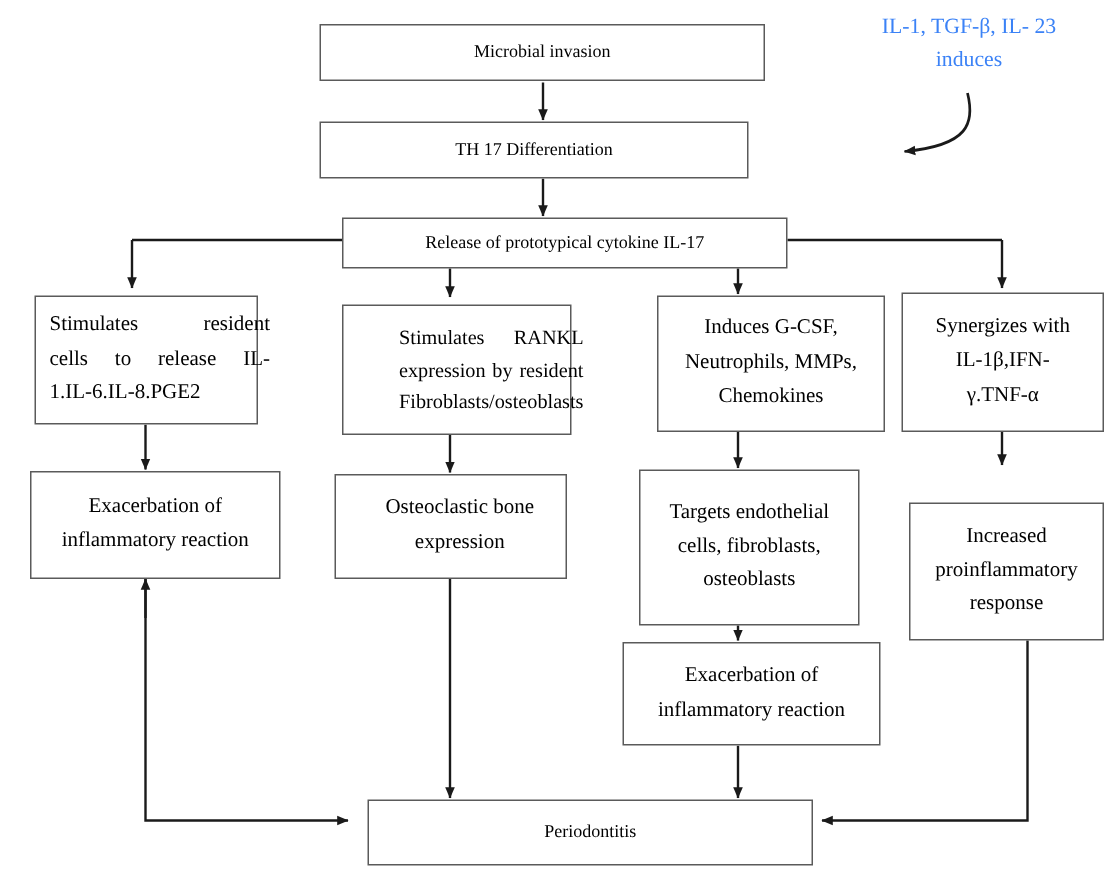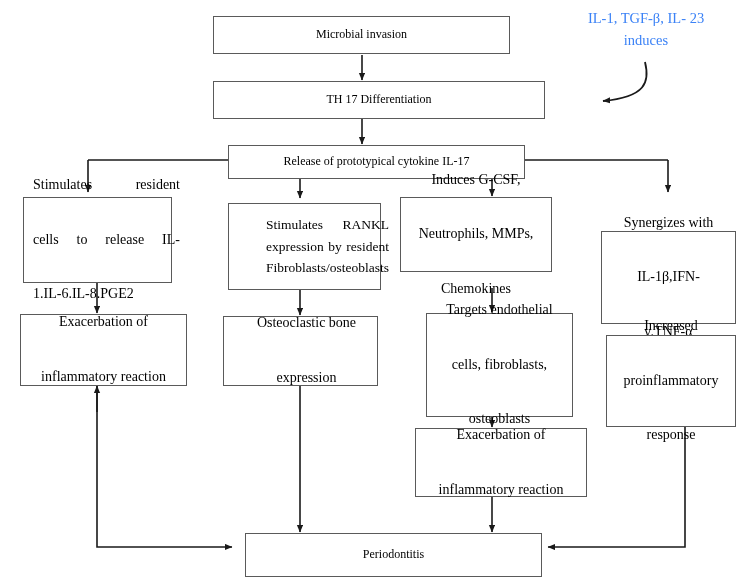--- a/index.html
+++ b/index.html
@@ -35,21 +35,21 @@
   }
   .node .ln {
     display: block;
     width: 100%;
     white-space: nowrap;
   }
   .center .ln { text-align: center; }
   .justify .ln { text-align: justify; text-align-last: justify; padding: 0 9px; white-space: normal; }
   .justify .ln.last { text-align: left; text-align-last: left; }
   .f15 { font-size: 12px; }
-  .f14 { font-size: 14px; gap: 32px; }
+  .f14 { font-size: 14px; }
   .f13p5 { font-size: 13.5px; }
   .annot {
     position: absolute;
     font-family: "Liberation Serif", "DejaVu Serif", serif;
     font-size: 14.5px;
     color: #3b82f6;
     text-align: center;
     line-height: 1.5;
   }
 </style>
@@ -101,47 +101,47 @@
       <line x1="668" y1="288" x2="668" y2="310" marker-end="url(#arrow)"></line>
 
       <path d="M685,403 L685,547 L548,547" marker-end="url(#arrow)"></path>
     </g>
   </svg>
 
   <div class="node center f15" style="left:213px; top:16px; width:297px; height:38px;">
     <span class="ln">Microbial invasion</span>
   </div>
 
-  <div class="node center f15" style="left:213px; top:81px; width:332px; height:38px;">
+  <div class="node center f15" style="left:213px; top:81px; width:286px; height:38px;">
     <span class="ln">TH 17 Differentiation</span>
   </div>
 
   <div class="node center f15" style="left:228px; top:145px; width:297px; height:34px;">
     <span class="ln">Release of prototypical cytokine IL-17</span>
   </div>
 
   <div class="node justify f14" style="left:23px; top:197px; width:149px; height:86px;">
     <span class="ln">Stimulates resident</span>
     <span class="ln">cells to release IL-</span>
     <span class="ln last">1.IL-6.IL-8.PGE2</span>
   </div>
 
   <div class="node justify f13p5" style="left:228px; top:203px; width:153px; height:87px;padding-left:28px;">
     <span class="ln">Stimulates RANKL</span>
     <span class="ln">expression by resident</span>
     <span class="ln last">Fibroblasts/osteoblasts</span>
   </div>
 
-  <div class="node center f14" style="left:400px; top:197px; width:152px; height:75px;">
+  <div class="node center f14" style="left:438px; top:197px; width:152px; height:91px;">
     <span class="ln">Induces G-CSF,</span>
     <span class="ln">Neutrophils, MMPs,</span>
     <span class="ln">Chemokines</span>
   </div>
 
-  <div class="node center f14" style="left:601px; top:195px; width:135px; height:93px;margin-top:36px;">
+  <div class="node center f14" style="left:601px; top:195px; width:135px; height:93px;">
     <span class="ln">Synergizes with</span>
     <span class="ln">IL-1β,IFN-</span>
     <span class="ln">γ.TNF-α</span>
   </div>
 
   <div class="node center f14" style="left:20px; top:314px; width:167px; height:72px;">
     <span class="ln">Exacerbation of</span>
     <span class="ln">inflammatory reaction</span>
   </div>
 

